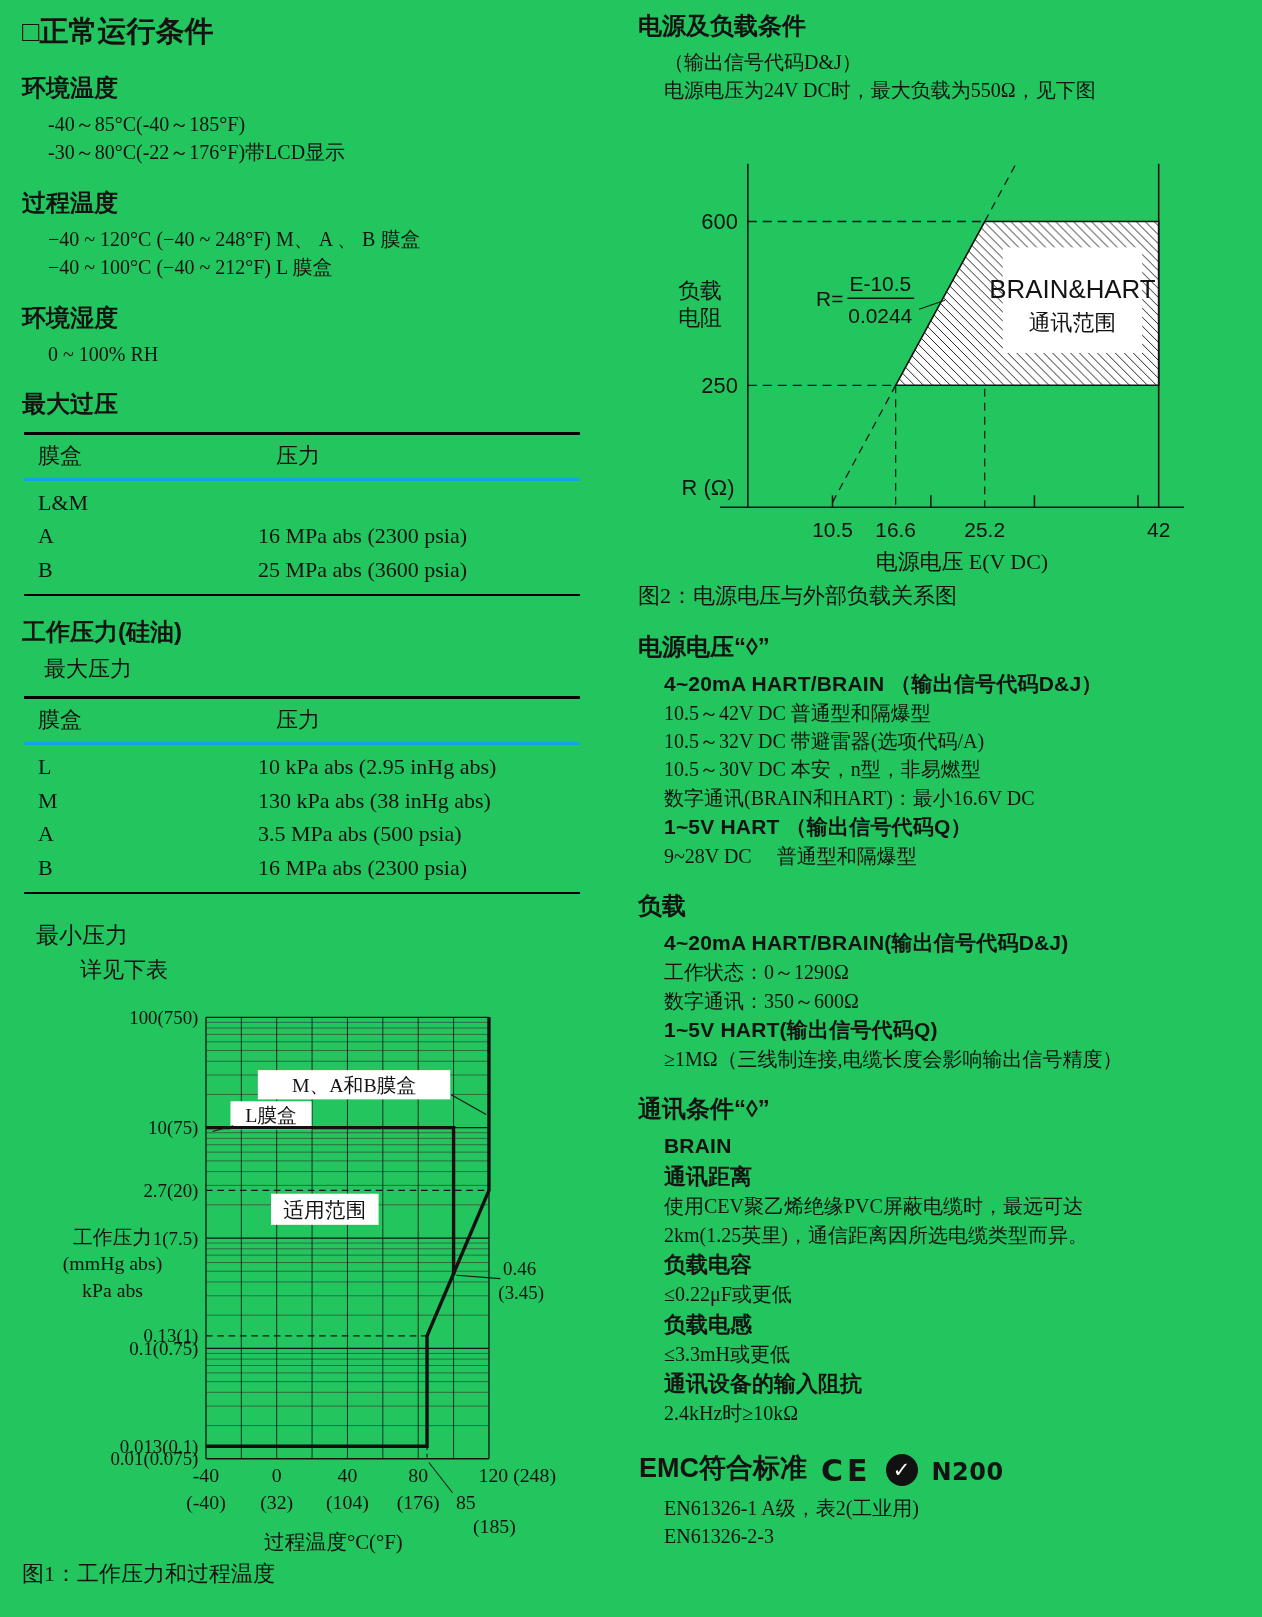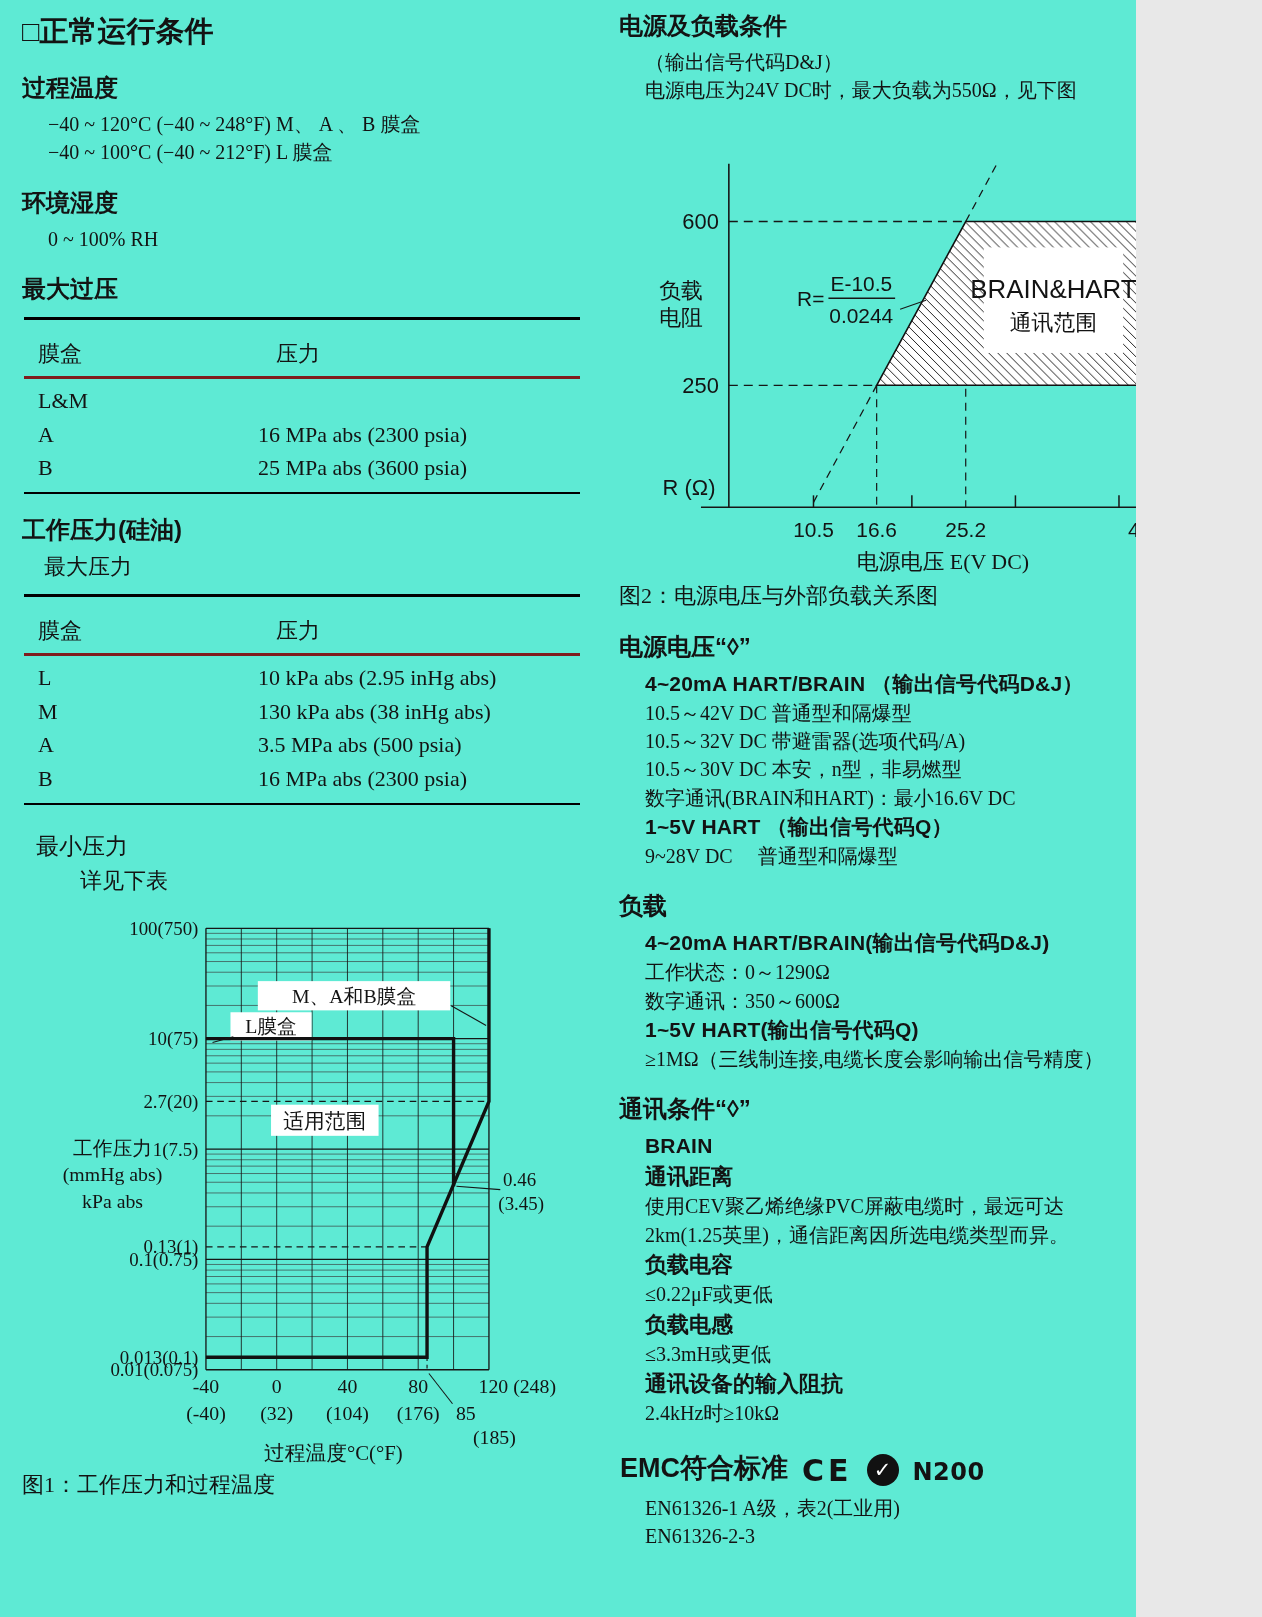--- a/index.html
+++ b/index.html
@@ -1,29 +1,29 @@
 <!DOCTYPE html>
 <html><head>
 <meta charset="utf-8">
 <style>
   html,body{margin:0;padding:0;background:#e8e8e8}
-  .page{position:relative;width:1136px;height:1617px;background:#5eead4;color:#131313;
+  .page{position:relative;width:1262px;height:1617px;background:#22c55e;color:#131313;
         font-family:"Liberation Serif","DejaVu Serif",serif;box-sizing:border-box;
-        padding:10px 0 0 22px;display:flex;gap:19px;overflow:hidden}
+        padding:10px 0 0 22px;display:flex;gap:38px;overflow:hidden}
   .col-left{width:578px;flex:0 0 auto}
   .col-right{width:620px;flex:0 0 auto}
   .h1{font-family:"Liberation Sans","DejaVu Sans",sans-serif;font-weight:700;font-size:29px;margin:2px 0 16px}
   .h2{font-family:"Liberation Sans","DejaVu Sans",sans-serif;font-weight:700;font-size:24px;margin:20px 0 6px}
   .h2.first{margin-top:0}
   .sub{font-size:22px;margin:2px 0 0 22px}
   .line{font-size:20px;line-height:1.42;margin-left:26px}
   .line.gothic{font-family:"Liberation Sans","DejaVu Sans",sans-serif;font-weight:700;font-size:21px;letter-spacing:.2px}
   .line.boldcn{font-family:"Liberation Sans","DejaVu Sans",sans-serif;font-weight:700;font-size:22px}
   .spec-table{margin:12px 0 4px 2px;width:556px;border-top:3px solid #000;font-size:22px}
-  .spec-table .thead{display:grid;grid-template-columns:218px 1fr;border-bottom:3px solid #7f1d1d;padding:19px 0 7px}
+  .spec-table .thead{display:grid;grid-template-columns:218px 1fr;border-bottom:3px solid #0ea5e9;padding:6px 0 7px}
   .spec-table .thead .c0{padding-left:14px}
   .spec-table .thead .c1{padding-left:34px}
   .spec-table .tbody{border-bottom:2.5px solid #000;padding:5px 0 8px}
   .spec-table .trow{display:grid;grid-template-columns:218px 1fr;line-height:1.52}
   .spec-table .trow .c0{padding-left:14px}
   .spec-table .trow .c1{padding-left:16px}
   .minp-title{font-size:23px;margin:26px 0 2px 14px}
   .minp-note{font-size:22px;margin:4px 0 0 58px}
   .fig{margin-top:4px}
   .caption{font-size:22px;margin-top:0}
@@ -36,20 +36,27 @@
   svg text{fill:#131313}
 </style>
 </head>
 <body>
 
 <div class="page">
 
   <div class="col-left">
     <div class="h1">□正常运行条件</div>
 
+    <div>
+      <div class="h2">环境温度</div>
+      <div>
+          <div class="line">-40～85°C(-40～185°F)</div>
+          <div class="line">-30～80°C(-22～176°F)带LCD显示</div>
+        </div>
+    </div>
 
     <div>
       <div class="h2">过程温度</div>
       <div>
           <div class="line">−40 ~ 120°C (−40 ~ 248°F)  M、 A 、 B 膜盒</div>
           <div class="line">−40 ~ 100°C (−40 ~ 212°F)  L 膜盒</div>
         </div>
     </div>
 
     <div>

